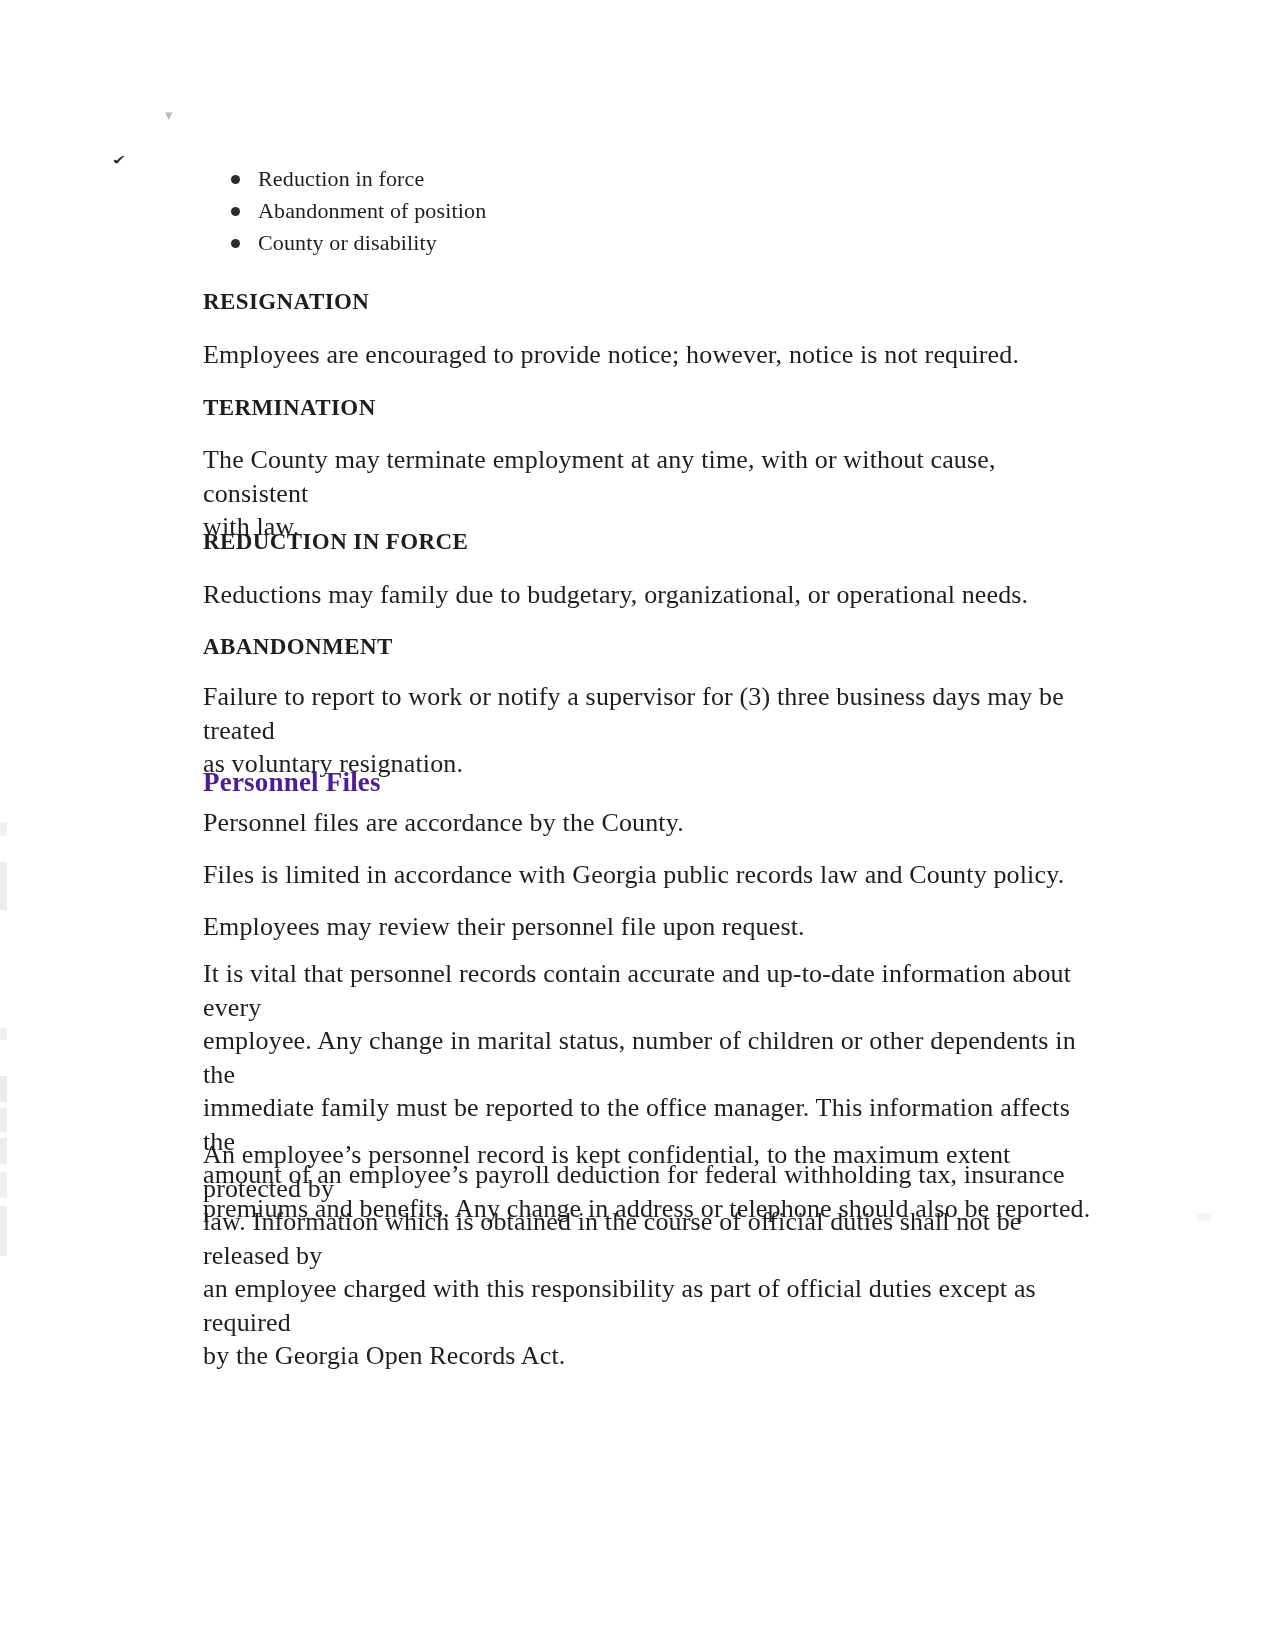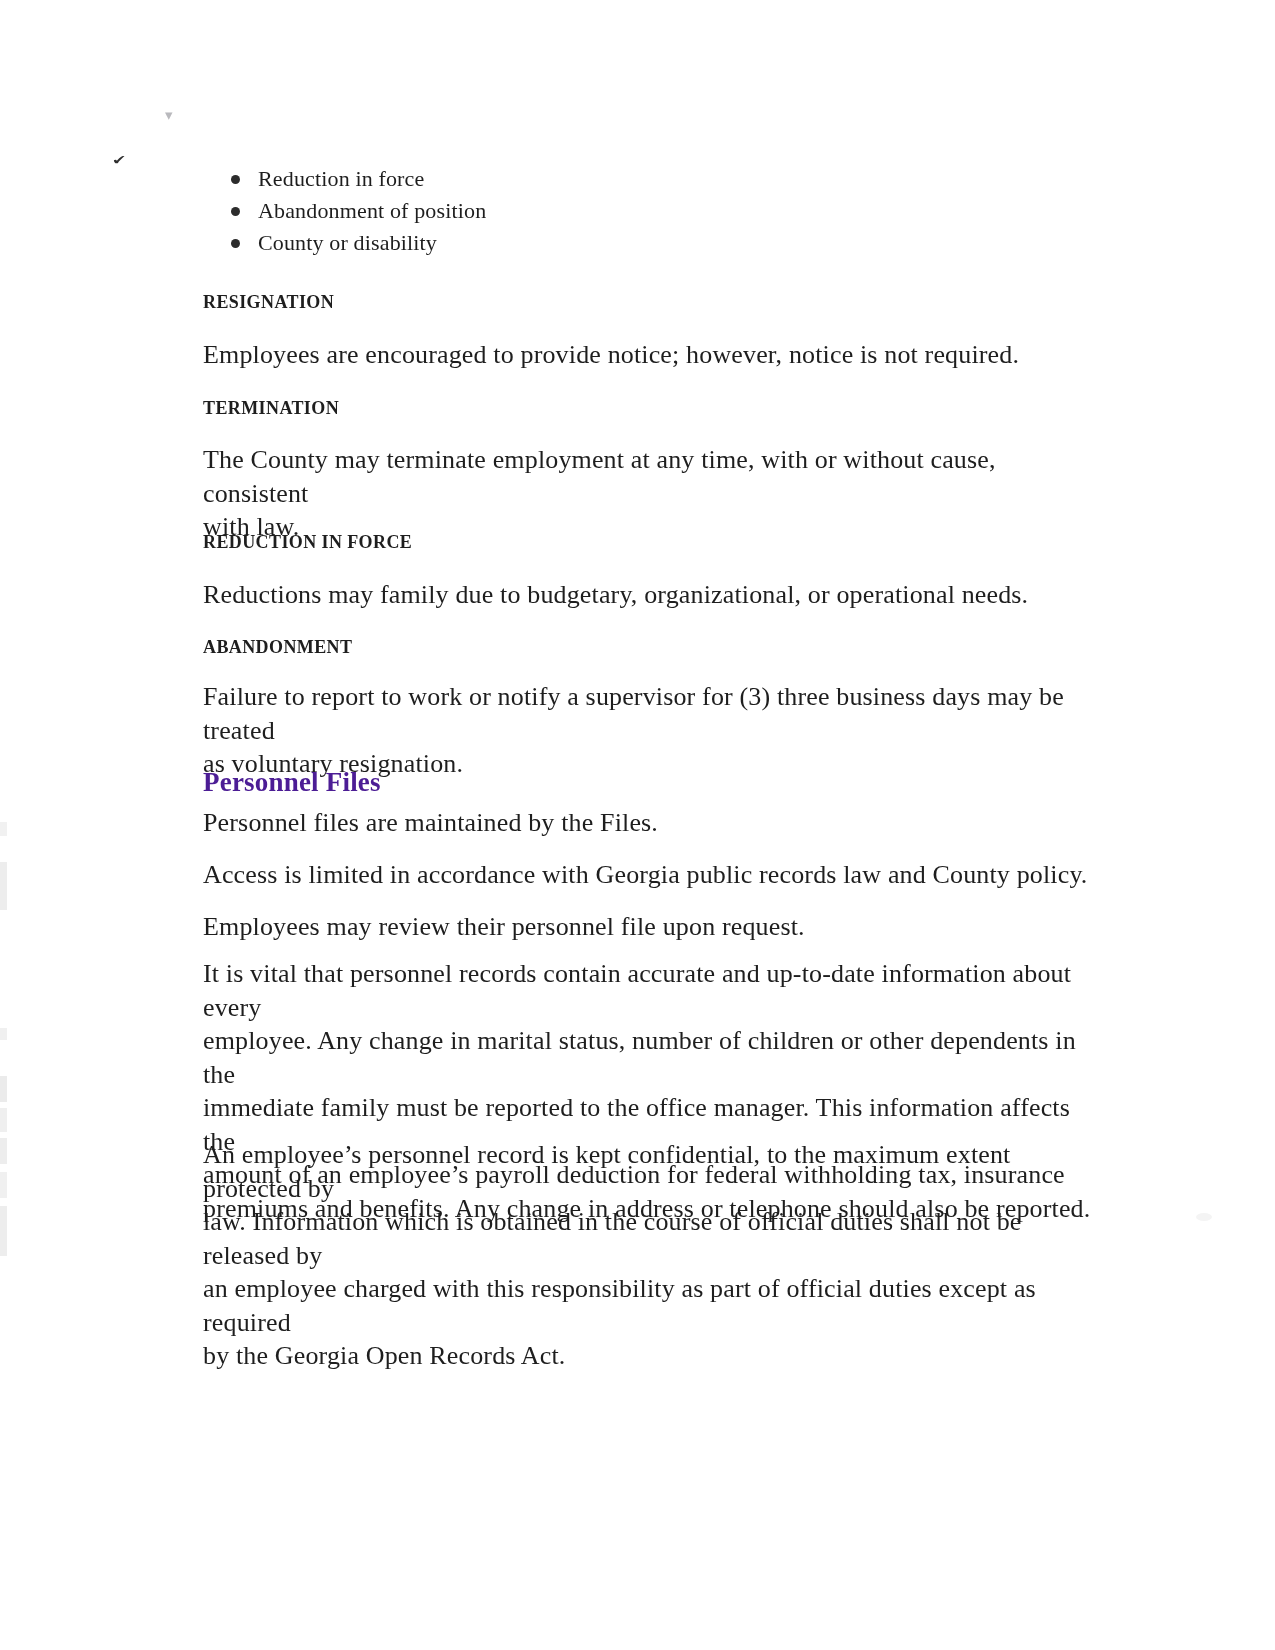--- a/index.html
+++ b/index.html
@@ -16,21 +16,21 @@
   p.body {
     margin: 0;
     font-size: 26px;
     line-height: 33.5px;
     letter-spacing: 0.15px;
     white-space: pre-line;
     width: 900px;
   }
   h2.section {
     margin: 0;
-    font-size: 18px;
+    font-size: 23px;
     line-height: 28px;
     font-weight: bold;
     letter-spacing: 0.4px;
   }
   h2.blue {
     font-size: 27px;
     line-height: 32px;
     color: #4c1d95;
     letter-spacing: 0.2px;
   }
@@ -124,22 +124,22 @@
 with law.</p>
 
   <h2 class="section abs" style="top:528px">REDUCTION IN FORCE</h2>
   <p class="body abs" style="top:578px">Reductions may family due to budgetary, organizational, or operational needs.</p>
 
   <h2 class="section abs" style="top:633px">ABANDONMENT</h2>
   <p class="body abs" style="top:680px">Failure to report to work or notify a supervisor for (3) three business days may be treated
 as voluntary resignation.</p>
 
   <h2 class="section blue abs" style="top:766px">Personnel Files</h2>
-  <p class="body abs" style="top:806px">Personnel files are maintained by the Files.</p>
-  <p class="body abs" style="top:858px">Access is limited in accordance with Georgia public records law and County policy.</p>
+  <p class="body abs" style="top:806px">Personnel files are accordance by the County.</p>
+  <p class="body abs" style="top:858px">Files is limited in accordance with Georgia public records law and County policy.</p>
   <p class="body abs" style="top:957px">It is vital that personnel records contain accurate and up-to-date information about every
 employee. Any change in marital status, number of children or other dependents in the
 immediate family must be reported to the office manager. This information affects the
 amount of an employee’s payroll deduction for federal withholding tax, insurance
 premiums and benefits. Any change in address or telephone should also be reported.</p>
   <p class="body abs" style="top:910px">Employees may review their personnel file upon request.</p>
   <p class="body abs" style="top:1138px">An employee’s personnel record is kept confidential, to the maximum extent protected by
 law. Information which is obtained in the course of official duties shall not be released by
 an employee charged with this responsibility as part of official duties except as required
 by the Georgia Open Records Act.</p>

